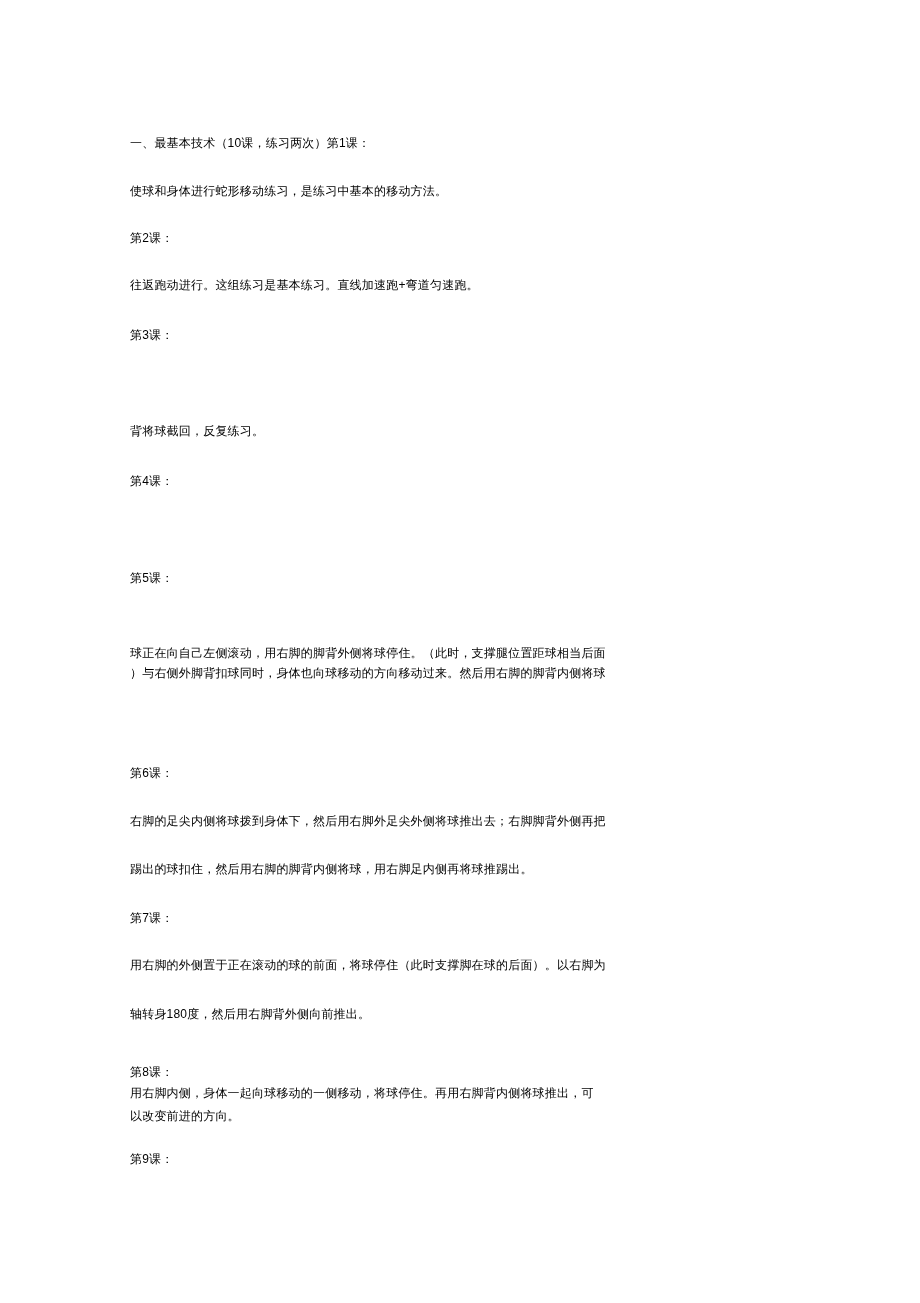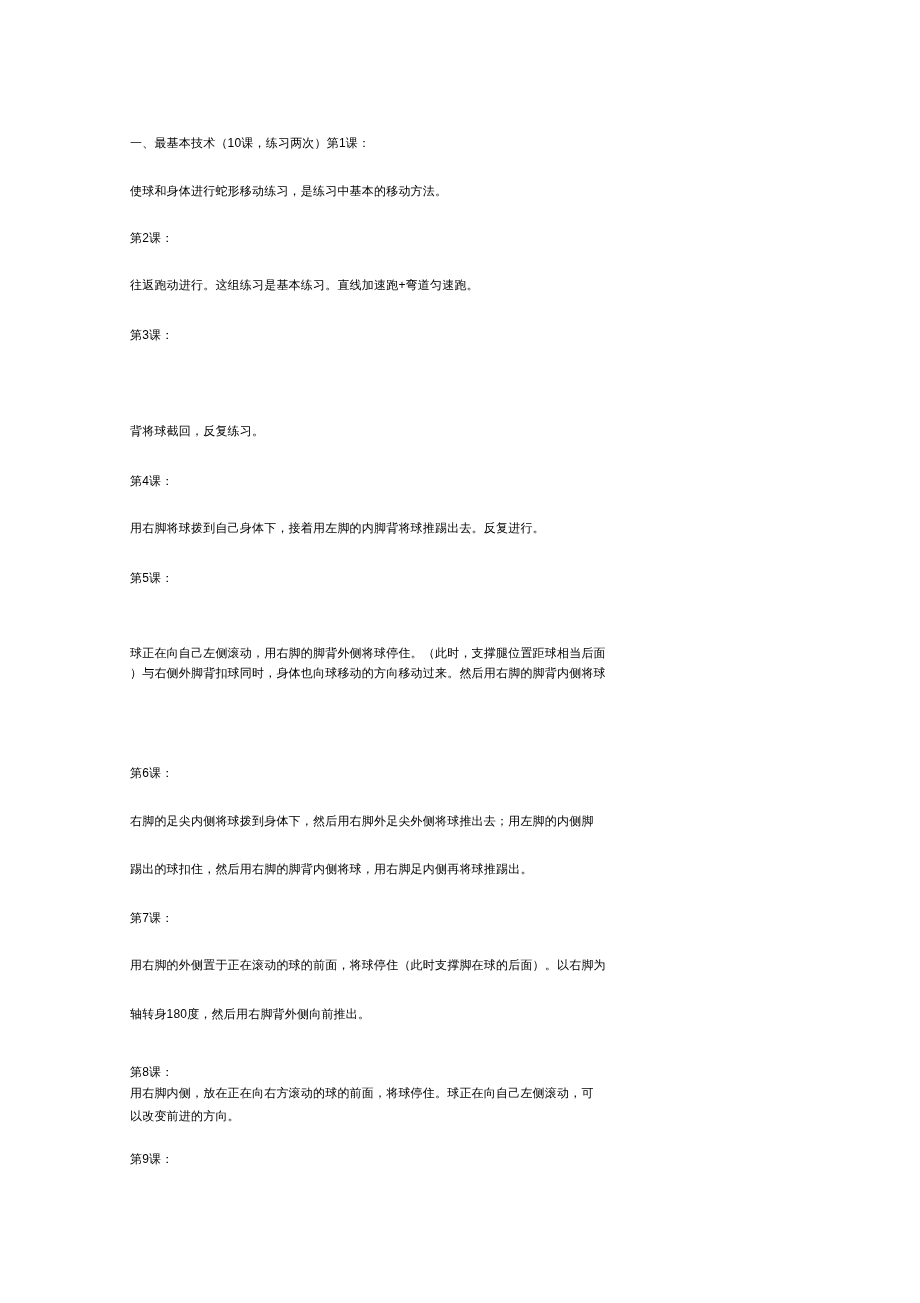--- a/index.html
+++ b/index.html
@@ -29,27 +29,26 @@
 <body>
 
 <div class="page">
   <div class="line" style="top:133px">一、最基本技术（10课，练习两次）第1课：</div>
   <div class="line" style="top:181px">使球和身体进行蛇形移动练习，是练习中基本的移动方法。</div>
   <div class="line" style="top:228px">第2课：</div>
   <div class="line" style="top:275px">往返跑动进行。这组练习是基本练习。直线加速跑+弯道匀速跑。</div>
   <div class="line" style="top:325px">第3课：</div>
   <div class="line" style="top:421px">背将球截回，反复练习。</div>
   <div class="line" style="top:471px">第4课：</div>
-  <div class="line" style="top:518px">用右脚将球拨到自己身体下，接着用左脚的内脚背将球推踢出去。反复进行。</div>
   <div class="line" style="top:568px">第5课：</div>
   <div class="line" style="top:643px">球正在向自己左侧滚动，用右脚的脚背外侧将球停住。（此时，支撑腿位置距球相当后面</div>
   <div class="line" style="top:663px">）与右侧外脚背扣球同时，身体也向球移动的方向移动过来。然后用右脚的脚背内侧将球</div>
   <div class="line" style="top:763px">第6课：</div>
-  <div class="line" style="top:811px">右脚的足尖内侧将球拨到身体下，然后用右脚外足尖外侧将球推出去；用左脚的内侧脚</div>
+  <div class="line" style="top:811px">右脚的足尖内侧将球拨到身体下，然后用右脚外足尖外侧将球推出去；右脚脚背外侧再把</div>
   <div class="line" style="top:859px">踢出的球扣住，然后用右脚的脚背内侧将球，用右脚足内侧再将球推踢出。</div>
   <div class="line" style="top:908px">第7课：</div>
   <div class="line" style="top:955px">用右脚的外侧置于正在滚动的球的前面，将球停住（此时支撑脚在球的后面）。以右脚为</div>
   <div class="line" style="top:1004px">轴转身180度，然后用右脚背外侧向前推出。</div>
   <div class="line" style="top:1062px">第8课：</div>
-  <div class="line" style="top:1083px">用右脚内侧，放在正在向右方滚动的球的前面，将球停住。球正在向自己左侧滚动，可</div>
+  <div class="line" style="top:1083px">用右脚内侧，身体一起向球移动的一侧移动，将球停住。再用右脚背内侧将球推出，可</div>
   <div class="line" style="top:1106px">以改变前进的方向。</div>
   <div class="line" style="top:1149px">第9课：</div>
 </div>
 
 </body></html>

